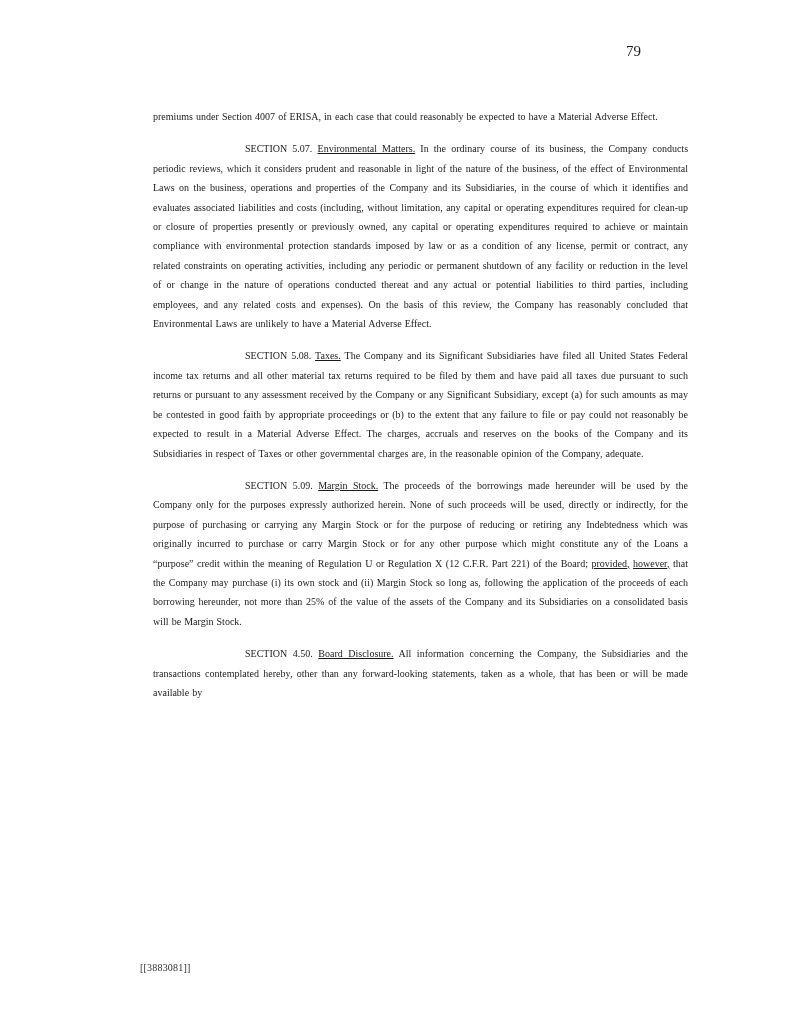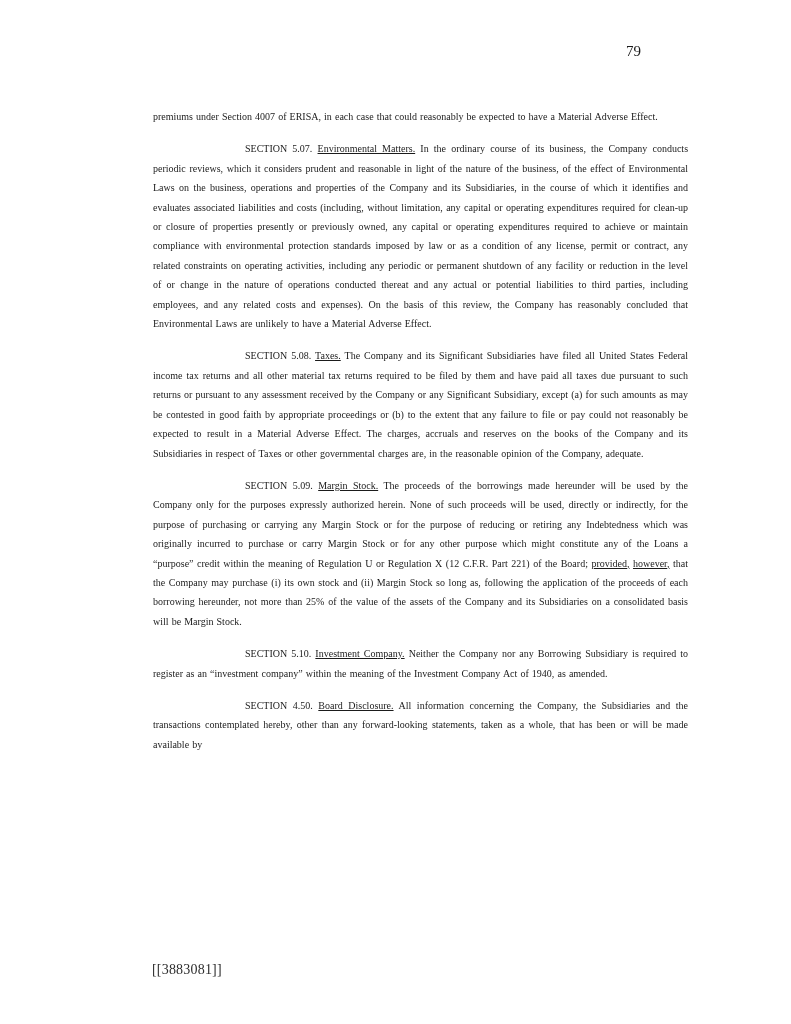--- a/index.html
+++ b/index.html
@@ -30,23 +30,23 @@
     font-size: 10px;
     line-height: 19.4px;
     text-align: justify;
     word-spacing: 0.06em;
   }
   .para + .para { margin-top: 9px; }
   .para.indent { text-indent: 92px; }
   .u { text-decoration: underline; }
   .footer {
     position: absolute;
-    left: 152px;
+    left: 140px;
     top: 962px;
-    font-size: 14px;
+    font-size: 10px;
     color: #2e2e2e;
     letter-spacing: 0.2px;
   }
 </style>
 </head>
 <body>
 
 <div class="page">
 
   <div class="page-number">79</div>
@@ -54,21 +54,20 @@
   <div class="content">
 
     <p class="para"><span>premiums under Section 4007 of ERISA, in each case that could reasonably be expected to have a Material Adverse Effect.</span></p>
 
     <p class="para indent"><span>SECTION 5.07. </span><span class="u">Environmental Matters.</span><span>  In the ordinary course of its business, the Company conducts periodic reviews, which it considers prudent and reasonable in light of the nature of the business, of the effect of Environmental Laws on the business, operations and properties of the Company and its Subsidiaries, in the course of which it identifies and evaluates associated liabilities and costs (including, without limitation, any capital or operating expenditures required for clean-up or closure of properties presently or previously owned, any capital or operating expenditures required to achieve or maintain compliance with environmental protection standards imposed by law or as a condition of any license, permit or contract, any related constraints on operating activities, including any periodic or permanent shutdown of any facility or reduction in the level of or change in the nature of operations conducted thereat and any actual or potential liabilities to third parties, including employees, and any related costs and expenses).  On the basis of this review, the Company has reasonably concluded that Environmental Laws are unlikely to have a Material Adverse Effect.</span></p>
 
     <p class="para indent"><span>SECTION 5.08. </span><span class="u">Taxes.</span><span>  The Company and its Significant Subsidiaries have filed all United States Federal income tax returns and all other material tax returns required to be filed by them and have paid all taxes due pursuant to such returns or pursuant to any assessment received by the Company or any Significant Subsidiary, except (a) for such amounts as may be contested in good faith by appropriate proceedings or (b) to the extent that any failure to file or pay could not reasonably be expected to result in a Material Adverse Effect.  The charges, accruals and reserves on the books of the Company and its Subsidiaries in respect of Taxes or other governmental charges are, in the reasonable opinion of the Company, adequate.</span></p>
 
     <p class="para indent"><span>SECTION 5.09. </span><span class="u">Margin Stock.</span><span>  The proceeds of the borrowings made hereunder will be used by the Company only for the purposes expressly authorized herein.  None of such proceeds will be used, directly or indirectly, for the purpose of purchasing or carrying any Margin Stock or for the purpose of reducing or retiring any Indebtedness which was originally incurred to purchase or carry Margin Stock or for any other purpose which might constitute any of the Loans a “purpose” credit within the meaning of Regulation U or Regulation X (12 C.F.R. Part 221) of the Board; </span><span class="u">provided,</span><span> </span><span class="u">however,</span><span> that the Company may purchase (i) its own stock and (ii) Margin Stock so long as, following the application of the proceeds of each borrowing hereunder, not more than 25% of the value of the assets of the Company and its Subsidiaries on a consolidated basis will be Margin Stock.</span></p>
 
-    <p class="para indent"><span>SECTION 5.10. </span><span class="u">Investment Company.</span><span>  Neither the Company nor any Borrowing Subsidiary is required to register as an “investment company” within the meaning of the Investment Company Act of 1940, as amended.</span></p>
 
     <p class="para indent"><span>SECTION 4.50. </span><span class="u">Board Disclosure.</span><span>   All information concerning the Company, the Subsidiaries and the transactions contemplated hereby, other than any forward-looking statements, taken as a whole, that has been or will be made available by</span></p>
 
   </div>
 
   <div class="footer">[[3883081]]</div>
 
 </div>
 
 </body></html>

